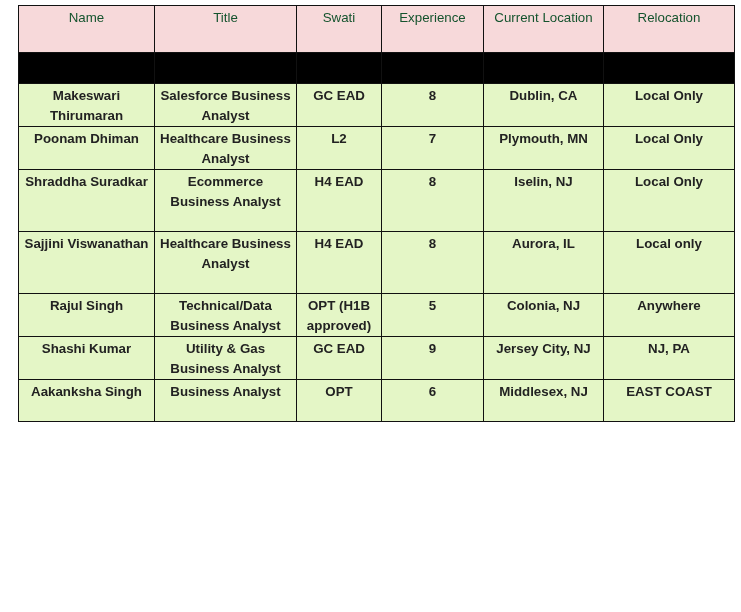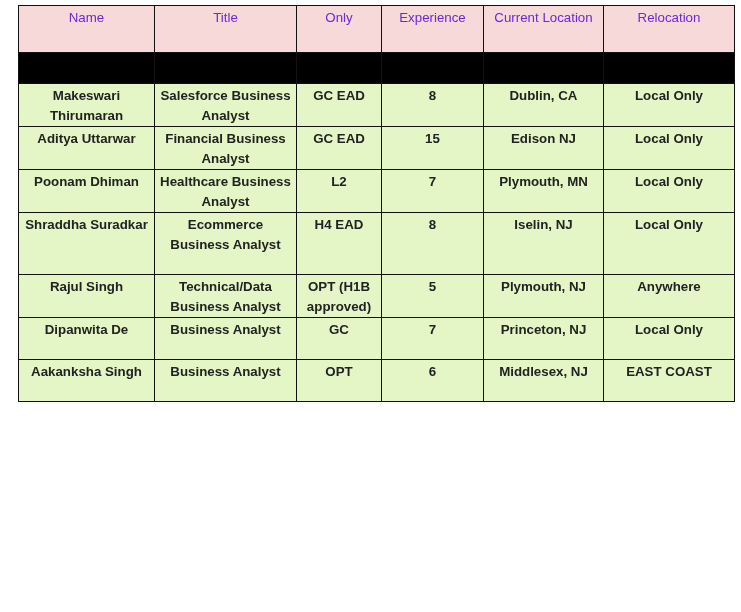--- a/index.html
+++ b/index.html
@@ -14,21 +14,21 @@
       color: #222222;
     }
     table.cand td, table.cand th {
       border: 1px solid #111111;
       text-align: center;
       vertical-align: top;
       padding: 2px 3px 0 3px;
       line-height: 20px;
       overflow: hidden;
     }
-    table.cand th { background: #f7d9da; font-weight: normal; color: #6d28d9; height: 44px; }
+    table.cand th { background: #f7d9da; font-weight: normal; color: #14532d; height: 44px; }
     table.cand tr.spacer td { background: #000000; height: 30px; padding: 0; }
     table.cand tr.row td { background: #e4f6c6; font-weight: bold; color: #222; }
     .h41 td { height: 39px; margin-left: 25px; }
     .h61 td { height: 59px; margin-left: 20px; }
     .h36 td { height: 34px; }
   </style>
 </head>
 <body>
 
 <table class="cand">
@@ -37,21 +37,21 @@
       <col style="width:142px">
       <col style="width:85px">
     <col style="width:102px">
       <col style="width:120px">
       <col style="width:131px">
   </colgroup>
   <tbody>
       <tr>
     <th>Name</th>
     <th>Title</th>
-    <th>Only</th>
+    <th>Swati</th>
     <th>Experience</th>
     <th>Current Location</th>
     <th>Relocation</th>
   </tr>
   <tr class="spacer">
     <td></td>
     <td></td>
     <td></td>
     <td></td>
     <td></td>
@@ -60,58 +60,58 @@
 
   <tr class="row h41">
     <td>Makeswari Thirumaran</td>
     <td>Salesforce Business Analyst</td>
     <td>GC EAD</td>
     <td>8</td>
     <td>Dublin, CA</td>
     <td>Local Only</td>
   </tr>
   <tr class="row h41">
-    <td>Aditya Uttarwar</td>
-    <td>Financial Business Analyst</td>
-    <td>GC EAD</td>
-    <td>15</td>
-    <td>Edison NJ</td>
-    <td>Local Only</td>
-  </tr>
-  <tr class="row h41">
     <td>Poonam Dhiman</td>
     <td>Healthcare Business Analyst</td>
     <td>L2</td>
     <td>7</td>
     <td>Plymouth, MN</td>
     <td>Local Only</td>
   </tr>
   <tr class="row h61">
     <td>Shraddha Suradkar</td>
     <td>Ecommerce Business Analyst</td>
     <td>H4 EAD</td>
     <td>8</td>
     <td>Iselin, NJ</td>
     <td>Local Only</td>
   </tr>
+  <tr class="row h61">
+    <td>Sajjini Viswanathan</td>
+    <td>Healthcare Business Analyst</td>
+    <td>H4 EAD</td>
+    <td>8</td>
+    <td>Aurora, IL</td>
+    <td>Local only</td>
+  </tr>
   <tr class="row h41">
     <td>Rajul Singh</td>
     <td>Technical/Data Business Analyst</td>
     <td>OPT (H1B approved)</td>
     <td>5</td>
-    <td>Plymouth, NJ</td>
+    <td>Colonia, NJ</td>
     <td>Anywhere</td>
   </tr>
   <tr class="row h41">
-    <td>Dipanwita De</td>
-    <td>Business Analyst</td>
-    <td>GC</td>
-    <td>7</td>
-    <td>Princeton, NJ</td>
-    <td>Local Only</td>
+    <td>Shashi Kumar</td>
+    <td>Utility &amp; Gas Business Analyst</td>
+    <td>GC EAD</td>
+    <td>9</td>
+    <td>Jersey City, NJ</td>
+    <td>NJ, PA</td>
   </tr>
   <tr class="row h41">
     <td>Aakanksha Singh</td>
     <td>Business Analyst</td>
     <td>OPT</td>
     <td>6</td>
     <td>Middlesex, NJ</td>
     <td>EAST COAST</td>
   </tr>
 

